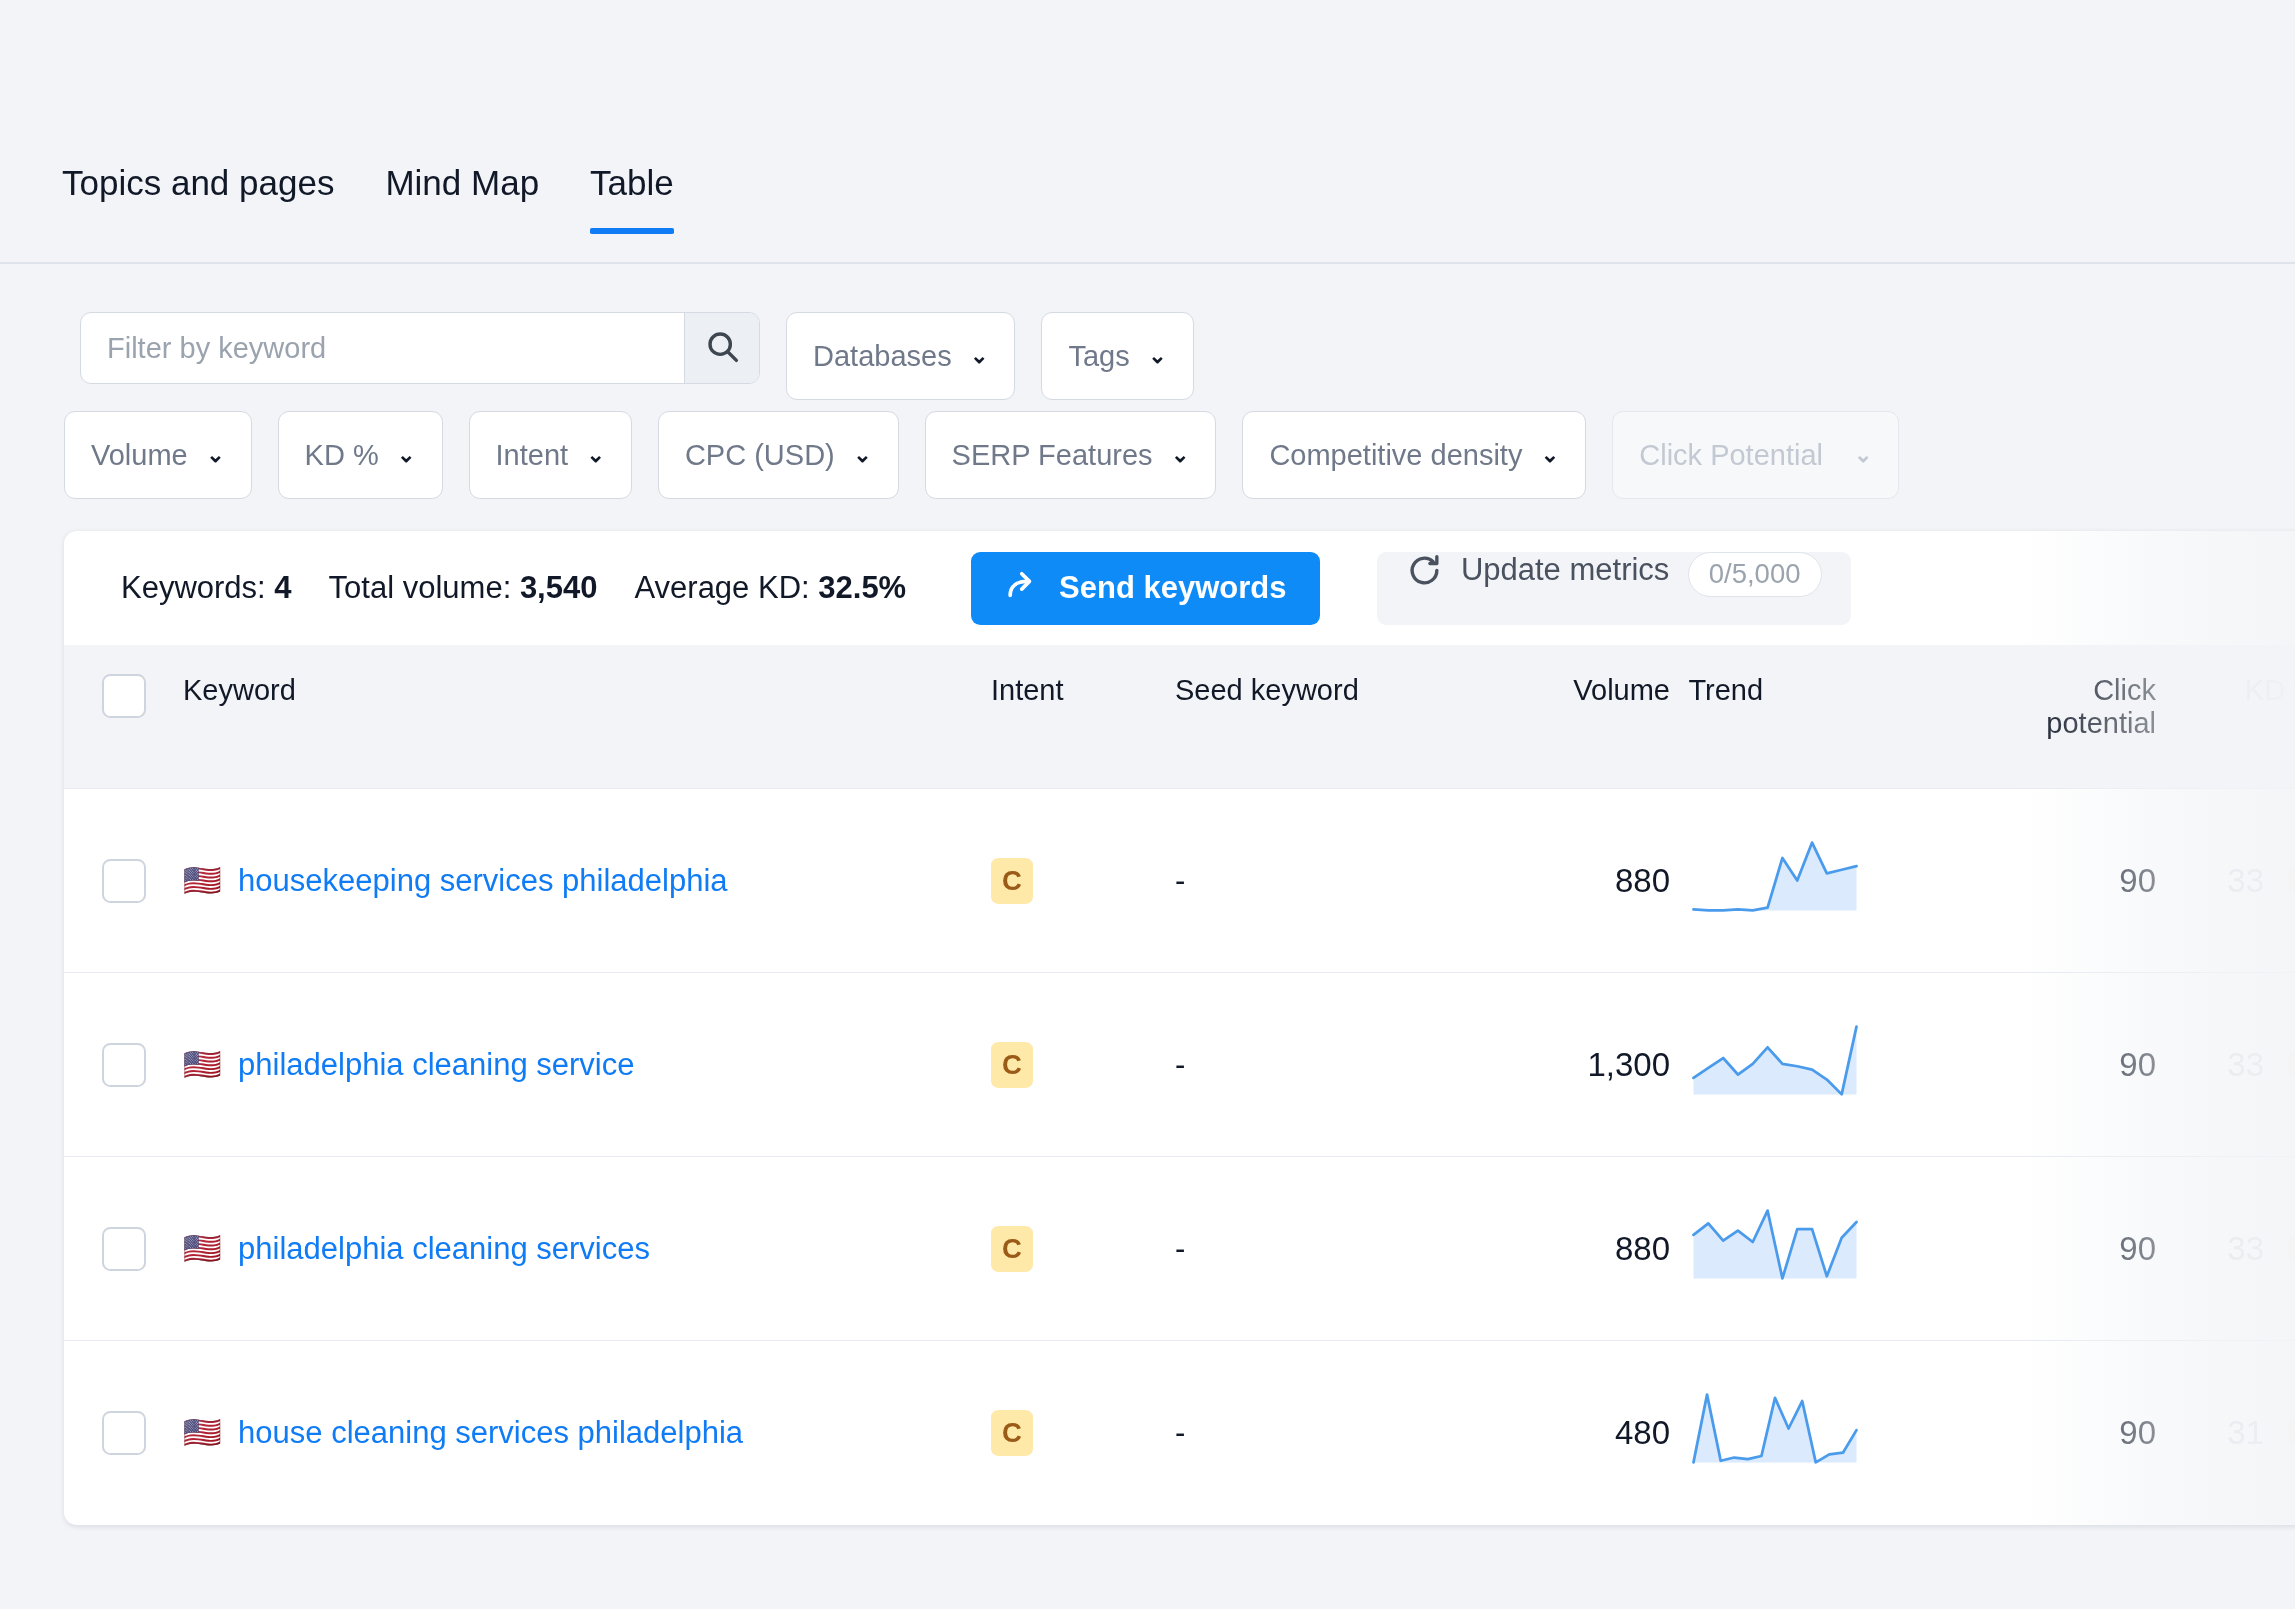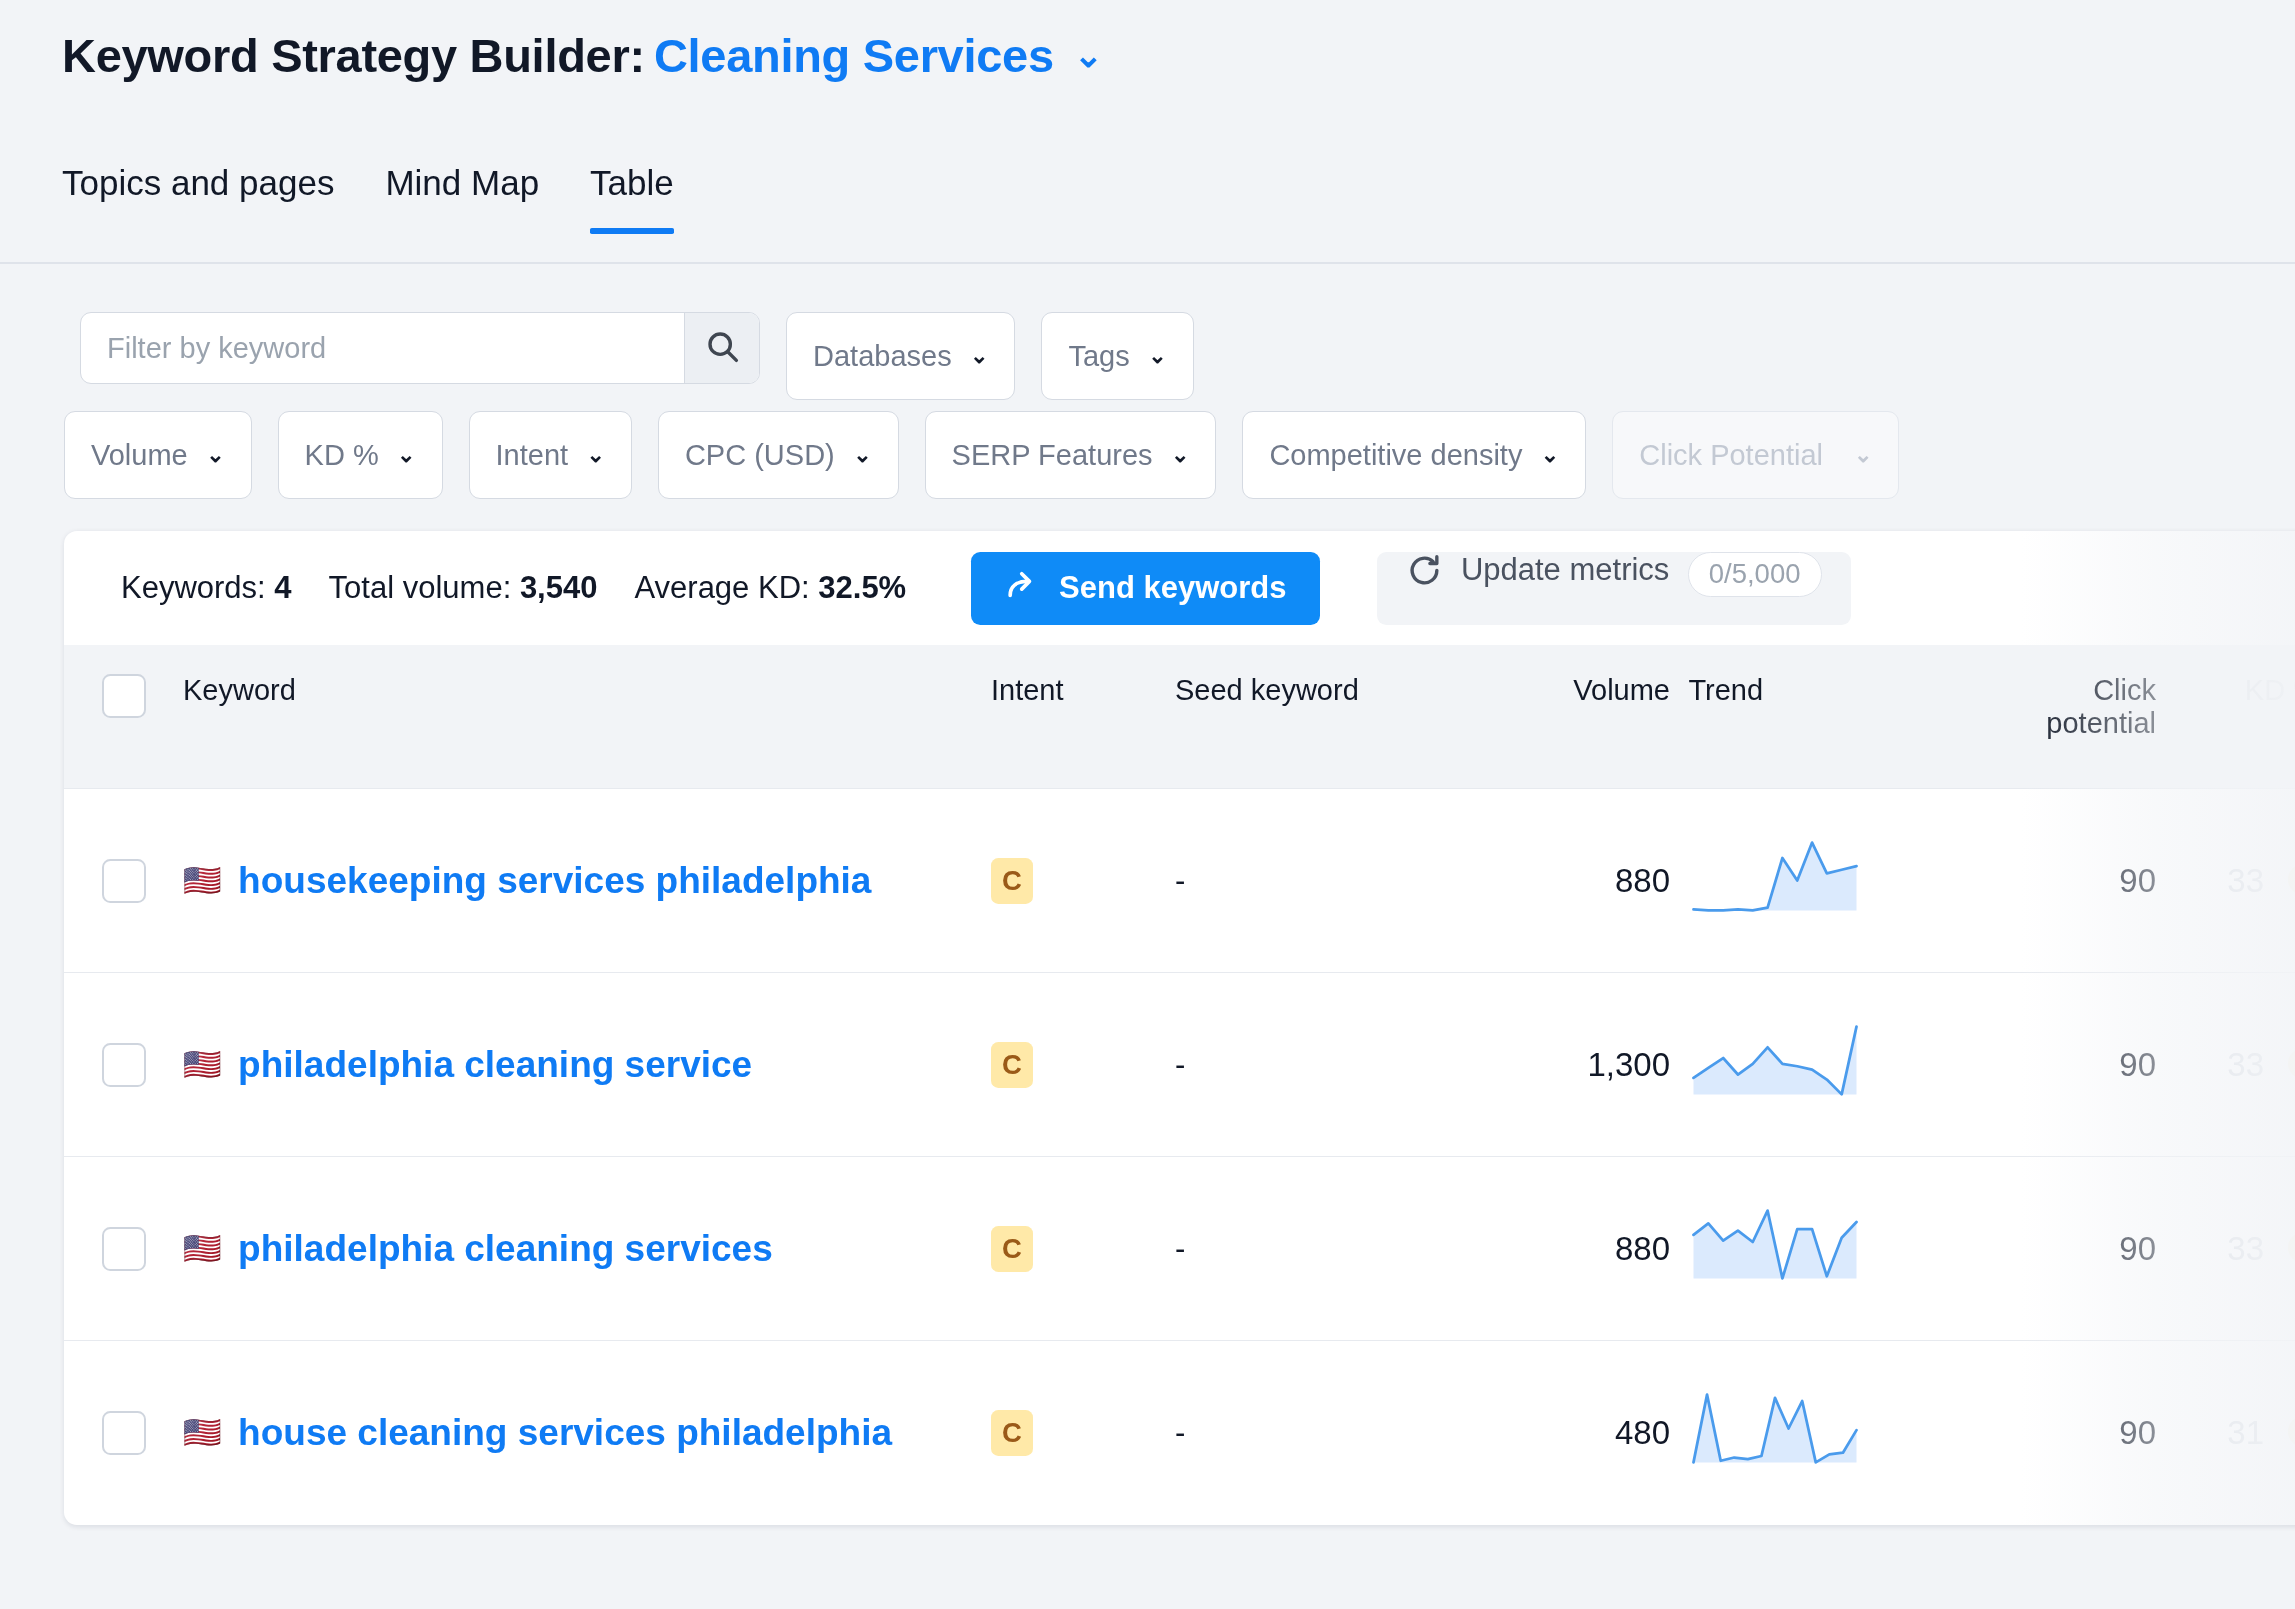--- a/index.html
+++ b/index.html
@@ -127,21 +127,21 @@
   tbody tr { border-top: 1.8px solid #e7eaef; height: 184px; }
   tbody td { font-size: 31px; color: #111827; vertical-align: middle; }
 
   .chk {
     width: 44px; height: 44px; border: 2.8px solid #cfd5de;
     border-radius: 8.3px; background: #fff; display: block; margin: 0 auto;
     cursor: pointer;
   }
   .kw-cell { display: flex; align-items: center; gap: 16.5px; }
   .flag { font-size: 31px; line-height: 1; }
-  .kw-link { color: #0f7bf4; font-size: 37px; white-space: nowrap; cursor: pointer; font-weight: bold; }
+  .kw-link { color: #0f7bf4; font-size: 31px; white-space: nowrap; cursor: pointer; }
 
   .intent-badge {
     display: inline-flex; align-items: center; justify-content: center;
     width: 42px; height: 46px; border-radius: 7.3px;
     background: #ffe9a8; color: #9a5a18;
     font-size: 27.5px; font-weight: 700; cursor: pointer;
   }
   .dash { color: #111827; font-size: 31px; }
   .td-vol { text-align: right; font-size: 33px; }
   .td-clicks { text-align: right; font-size: 33px; }
@@ -157,23 +157,20 @@
   .kd-dot {
     display: inline-block; width: 31px; height: 31px; border-radius: 50%;
     background: #f7e9c0; margin-left: 24px; vertical-align: -3.7px; opacity: .55;
   }
 </style>
 </head>
 <body>
 
 <div class="page">
 
-  <div class="page-title">
-    <span>Keyword Strategy Builder:</span><span class="project">Cleaning Services</span><span class="title-caret">⌄</span>
-  </div>
 
   <div class="tabs">
     <div class="tab">Topics and pages</div>
     <div class="tab">Mind Map</div>
     <div class="tab active">Table</div>
   </div>
   <div class="tabs-rule"></div>
 
   <div class="filters-row1">
     <div class="search-wrap">

